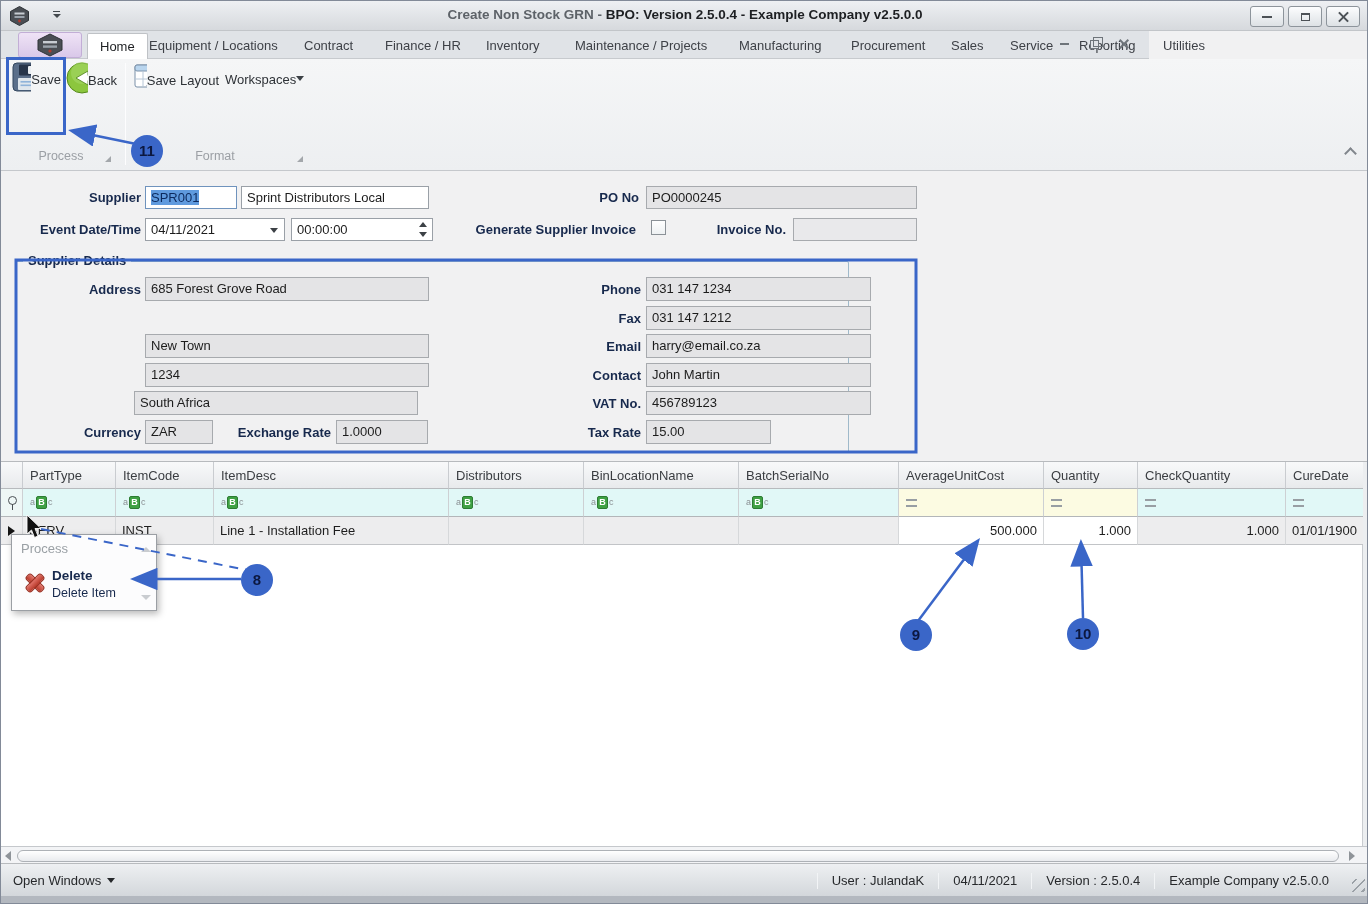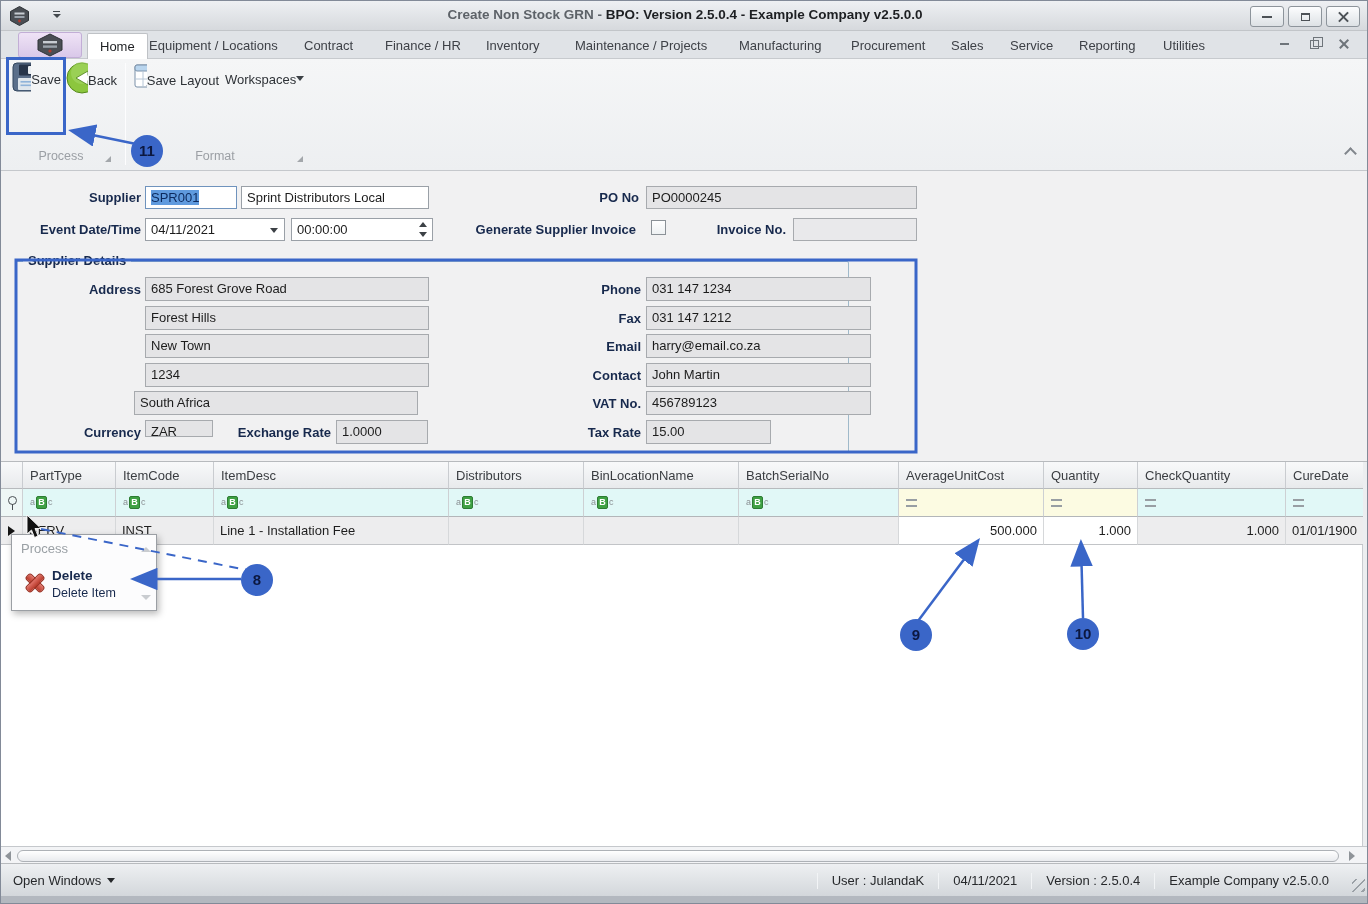--- a/index.html
+++ b/index.html
@@ -19,21 +19,21 @@
   .ic-min{width:10px;height:0;border-bottom:2px solid #4c5156;}
   .ic-max{width:9px;height:8px;border:1px solid #4c5156;border-top-width:2px;}
   .ic-close{position:relative;width:11px;height:11px;}
   .ic-close:before,.ic-close:after{content:"";position:absolute;left:-1px;top:4.5px;width:13px;height:2px;background:#4c5156;}
   .ic-close:before{transform:rotate(45deg);} .ic-close:after{transform:rotate(-45deg);}
   .qat-arrow{position:absolute;left:52px;top:10px;width:8px;}
   .qat-arrow .bar{width:7px;height:0;border-bottom:1.6px solid #43484d;margin-bottom:2px;}
   .tri-down{width:0;height:0;border-left:4px solid transparent;border-right:4px solid transparent;border-top:4px solid #43484d;}
 
   
-  .tabsrow{position:absolute;left:0;top:30px;width:1368px;height:28px;background:#e0e3e7;
+  .tabsrow{position:absolute;left:0;top:30px;width:1148px;height:28px;background:#e0e3e7;
     border-bottom:1px solid #c7cace;text-align:center;}
   .appbtn{position:absolute;left:17px;top:1px;width:64px;height:26px;border-radius:3px;
     background:linear-gradient(#efe3f6,#d9c8e9);border:1px solid #c2aed6;
     display:flex;align-items:center;justify-content:center;}
   .tab{position:absolute;top:2px;height:26px;padding:5px 12px 0 12px;font-size:13px;color:#3e4147;white-space:nowrap;}
   .tab.active{background:#fff;border:1px solid #bfc2c6;border-bottom:none;border-radius:2px 2px 0 0;color:#1d1f22;font-weight:normal;}
   .ribbon-minibtns{position:absolute;right:18px;top:6px;display:flex;gap:16px;align-items:center;}
   .mini{display:flex;align-items:center;justify-content:center;width:14px;height:14px;}
   .ic-min2{width:9px;height:0;border-bottom:2px solid #6e747a;}
   .ic-restore{position:relative;width:9px;height:9px;border:1px solid #6e747a;background:#e0e3e7;}
@@ -255,27 +255,26 @@
   <div class="flabel" style="left:430px;width:205px;top:221px;">Generate Supplier Invoice</div>
   <div class="checkbox" style="left:650px;top:219px;"></div>
   <div class="flabel" style="left:655px;width:130px;top:221px;">Invoice No.</div>
   <div class="fld ro" style="left:792px;top:217px;width:124px;background:#e9e9eb;"></div>
 
   <div class="grpbox"></div>
   <div class="legend">Supplier Details</div>
 
   <div class="flabel" style="left:0;width:140px;top:281px;">Address</div>
   <div class="fld ro" style="left:144px;top:276px;width:284px;height:24px;">685 Forest Grove Road</div>
-  <div class="fld ro" style="left:144px;top:305px;width:284px;height:24px;">Forest Hills</div>
   <div class="fld ro" style="left:144px;top:333px;width:284px;height:24px;">New Town</div>
   <div class="fld ro" style="left:144px;top:362px;width:284px;height:24px;">1234</div>
   <div class="fld ro" style="left:133px;top:390px;width:284px;height:24px;">South Africa</div>
 
   <div class="flabel" style="left:0;width:140px;top:424px;">Currency</div>
-  <div class="fld ro" style="left:144px;top:419px;width:68px;height:17px;">ZAR</div>
+  <div class="fld ro" style="left:144px;top:419px;width:68px;height:24px;">ZAR</div>
   <div class="flabel" style="left:214px;width:116px;top:424px;">Exchange Rate</div>
   <div class="fld ro" style="left:335px;top:419px;width:92px;height:24px;">1.0000</div>
 
   <div class="flabel" style="left:500px;width:140px;top:281px;">Phone</div>
   <div class="fld ro" style="left:645px;top:276px;width:225px;height:24px;">031 147 1234</div>
   <div class="flabel" style="left:500px;width:140px;top:310px;">Fax</div>
   <div class="fld ro" style="left:645px;top:305px;width:225px;height:24px;">031 147 1212</div>
   <div class="flabel" style="left:500px;width:140px;top:338px;">Email</div>
   <div class="fld ro" style="left:645px;top:333px;width:225px;height:24px;">harry@email.co.za</div>
   <div class="flabel" style="left:500px;width:140px;top:367px;">Contact</div>

